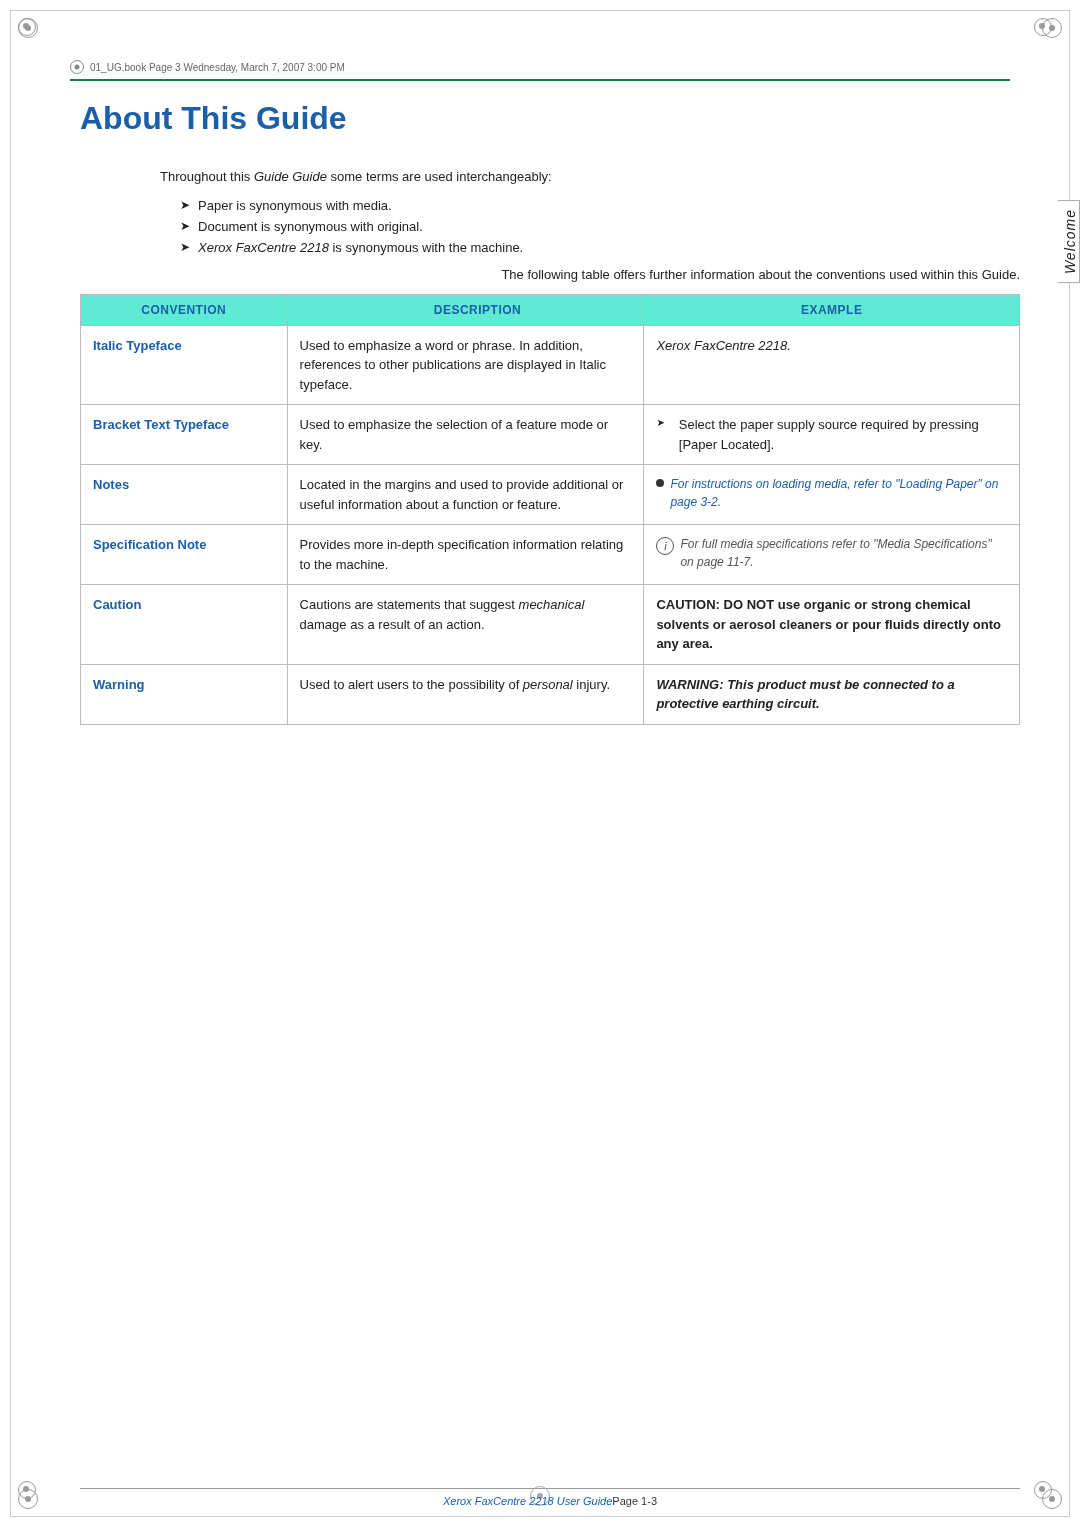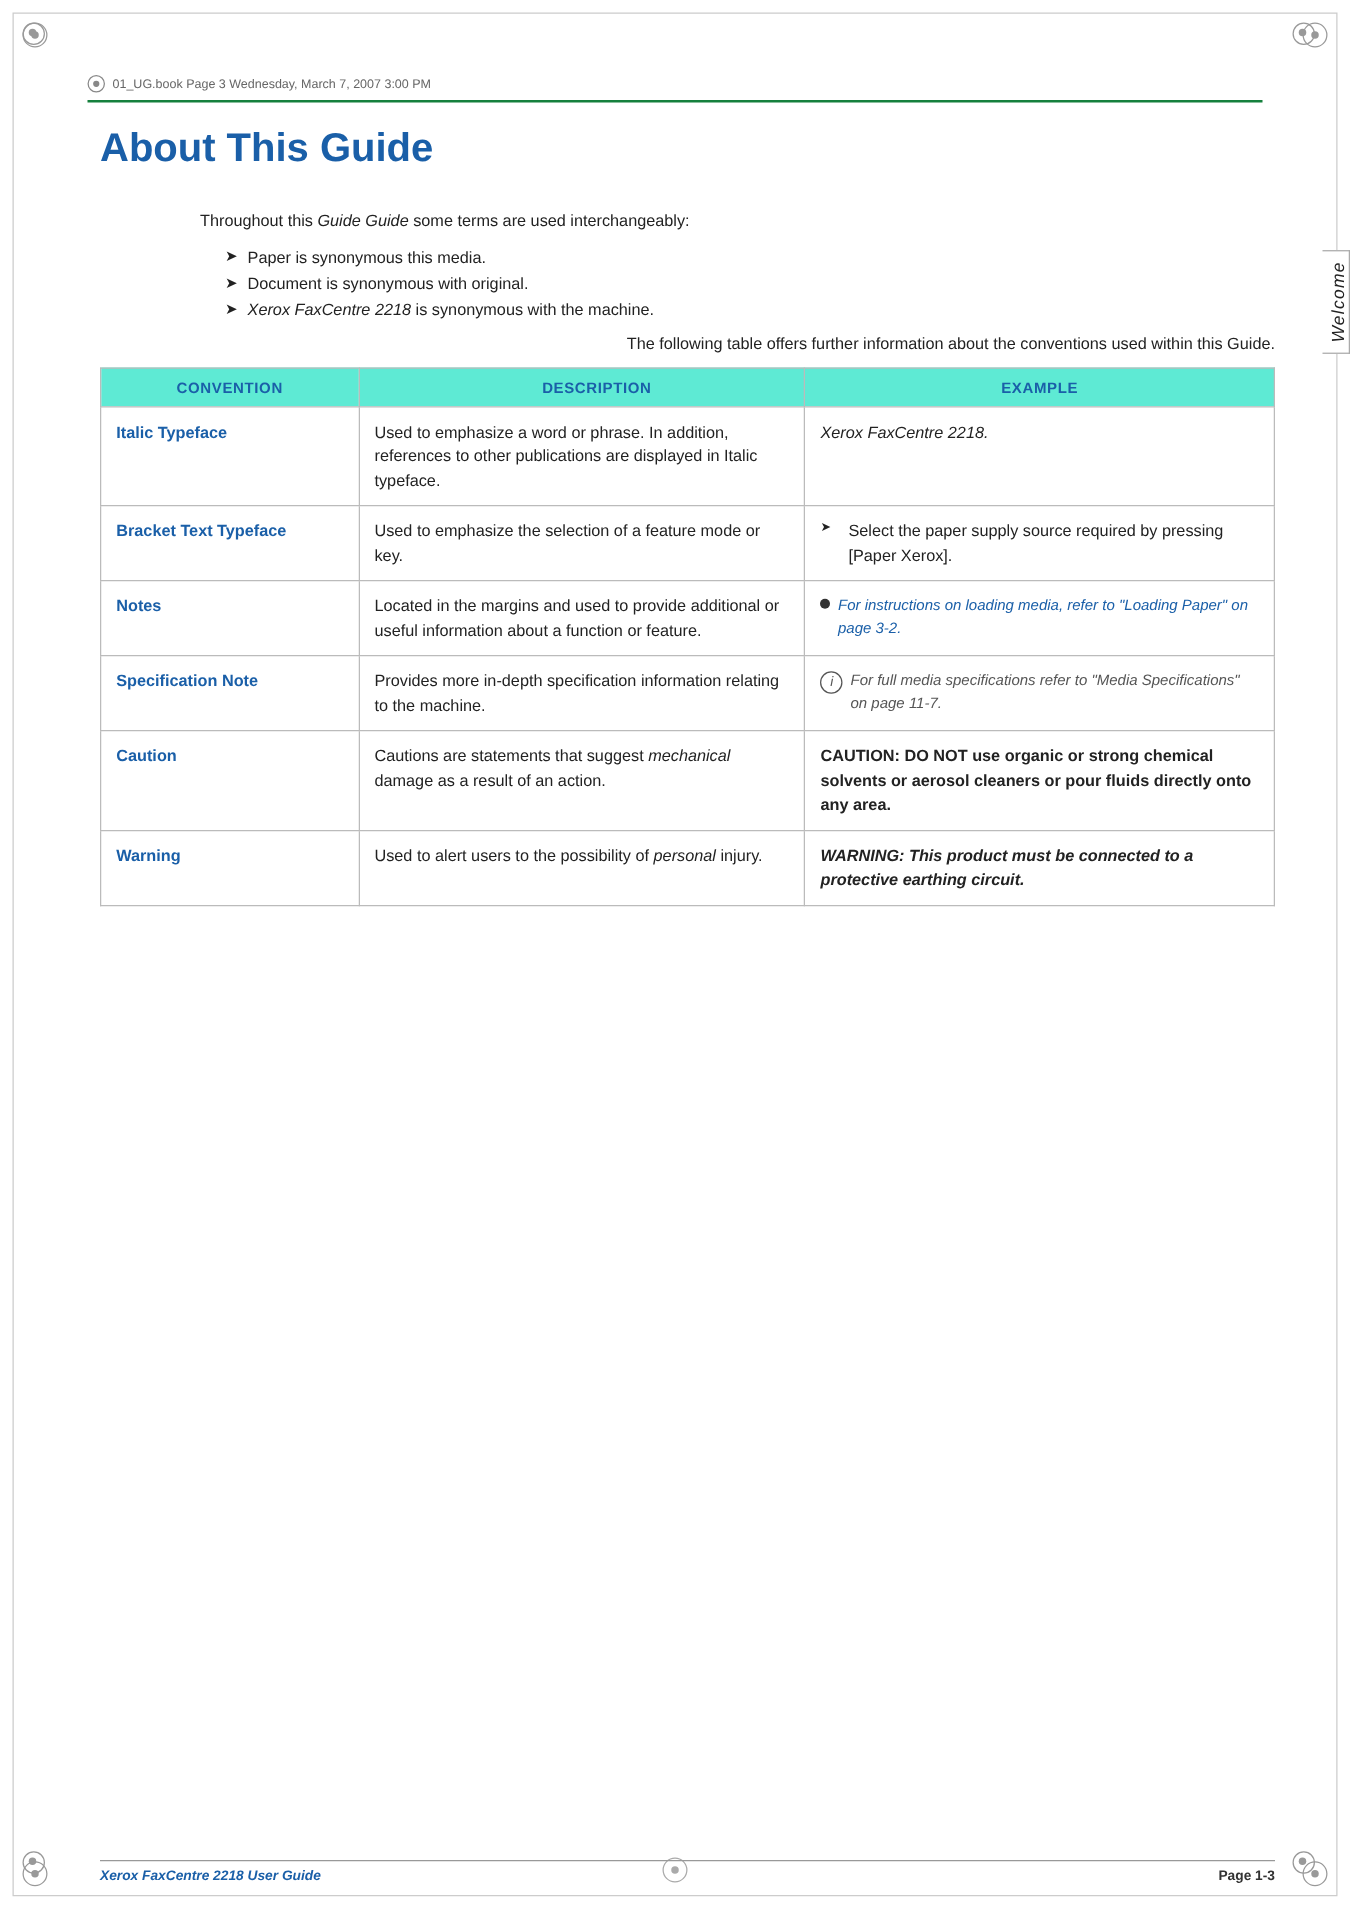--- a/index.html
+++ b/index.html
@@ -229,25 +229,24 @@
 
     
     .footer {
       position: absolute;
       bottom: 20px;
       left: 80px;
       right: 60px;
       border-top: 1px solid #999;
       padding-top: 6px;
       display: flex;
-      justify-content: space-between;
+      justify-content: center;
       font-size: 11px;
       color: #1a5fa8;
       font-style: italic;
-      font-weight: bold;
     }
 
     .footer-right {
       font-style: normal;
       color: #333;
     }
 
     
     .bottom-center-mark {
       position: absolute;
@@ -301,21 +300,21 @@
 
   <h1 class="page-title">About This Guide</h1>
 
   <p class="intro-text">
     Throughout this <em>Guide Guide</em> some terms are used interchangeably:
   </p>
 
   <div class="bullet-list">
     <div class="bullet-item">
       <span class="bullet-arrow">➤</span>
-      <span>Paper is synonymous this media.</span>
+      <span>Paper is synonymous with media.</span>
     </div>
     <div class="bullet-item">
       <span class="bullet-arrow">➤</span>
       <span>Document is synonymous with original.</span>
     </div>
     <div class="bullet-item">
       <span class="bullet-arrow">➤</span>
       <span><em>Xerox FaxCentre 2218</em> is synonymous with the machine.</span>
     </div>
   </div>
@@ -347,21 +346,21 @@
       <tr>
         <td>
           <span class="convention-name">Bracket Text Typeface</span>
         </td>
         <td>
           Used to emphasize the selection of a feature mode or key.
         </td>
         <td>
           <div class="example-bullet">
             <span class="bullet-arrow" style="font-size:10px;">➤</span>
-            <span>Select the paper supply source required by pressing [Paper Xerox].</span>
+            <span>Select the paper supply source required by pressing [Paper Located].</span>
           </div>
         </td>
       </tr>
 
       <tr>
         <td>
           <span class="convention-name">Notes</span>
         </td>
         <td>
           Located in the margins and used to provide additional or useful information about a function or feature.

